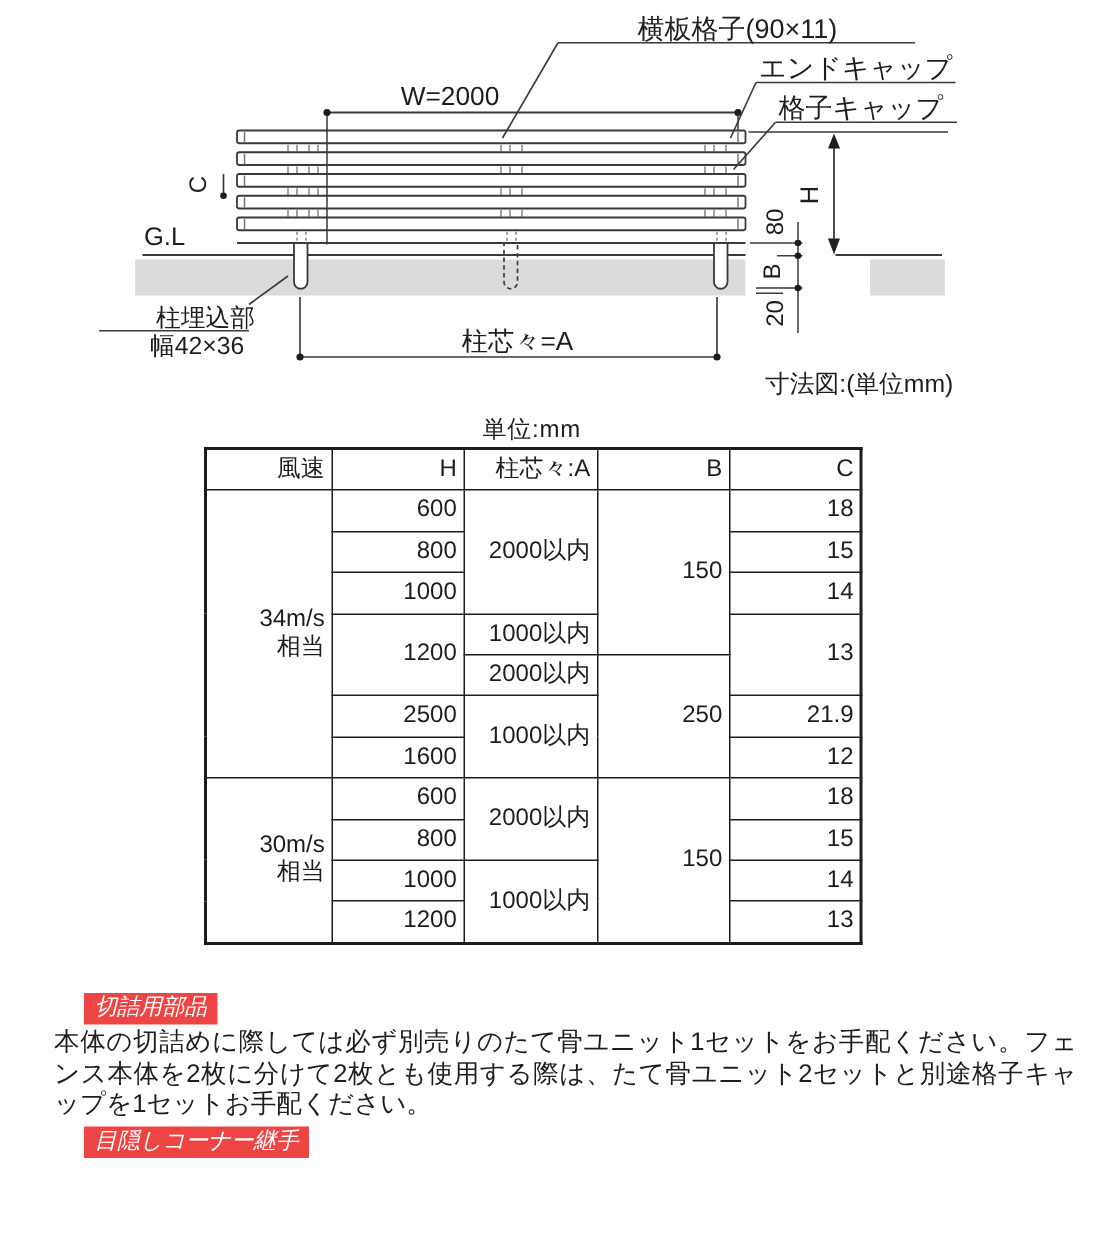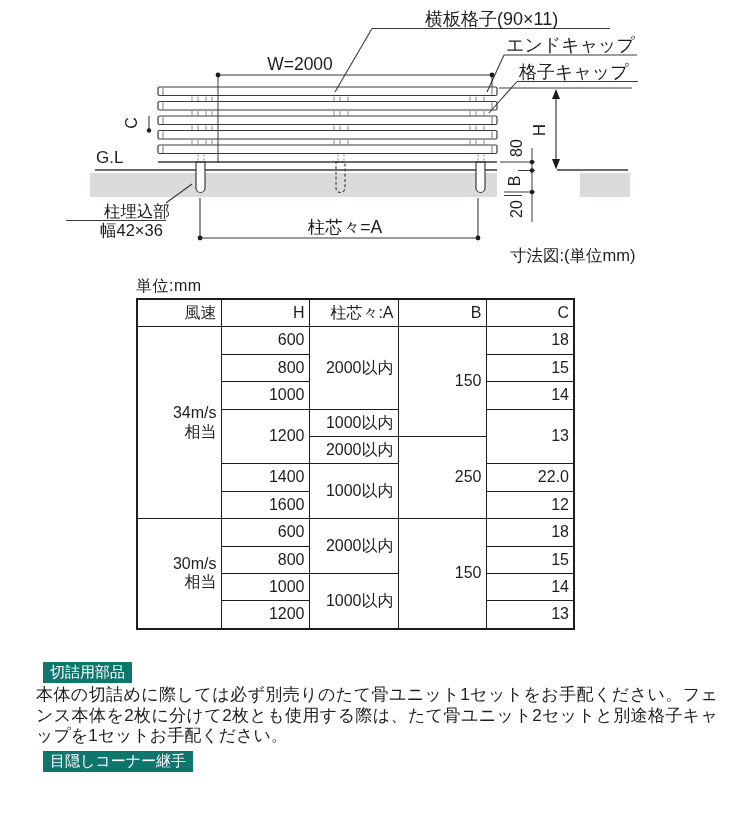--- a/index.html
+++ b/index.html
@@ -5,40 +5,40 @@
   * { margin:0; padding:0; box-sizing:border-box; }
   html,body { background:#ffffff; }
   body { font-family:"Liberation Sans","DejaVu Sans",sans-serif; color:#1d1d1d; }
   .page { position:relative; width:740px; height:830px; background:#fff; overflow:hidden; }
 
   
   .diagram { position:absolute; top:0; left:0; }
   .dia-text { font-family:"Liberation Sans","DejaVu Sans",sans-serif; fill:#1d1d1d; }
 
   
-  .unit-note { position:absolute; top:276px; left:136px; width:437px; text-align:left;
+  .unit-note { position:absolute; top:276px; left:136px; width:437px; text-align:center;
                font-size:16px; letter-spacing:.5px; }
   table.spec { position:absolute; top:298px; left:136px; border-collapse:collapse;
                table-layout:fixed; width:437px; }
   table.spec td, table.spec th { border:1.4px solid #1d1d1d; text-align:right;
                font-size:16px; font-weight:normal; height:23px; padding:4px; line-height:1.15; }
   table.spec col.c0 { width:84px; }
   table.spec col.c1 { width:88px; }
   table.spec col.c2 { width:89px; }
   table.spec col.c3 { width:88px; }
   table.spec col.c4 { width:88px; }
   table.spec { border:2px solid #1d1d1d; }
 
   
   .notes { position:absolute; top:605px; left:102px; font-size:17px; line-height:21px; }
 
   
   .sections { position:absolute; top:662px; left:36px; width:682px; }
-  .sec-title { display:inline-block; background:#0f766e; color:#fff; font-size:15px;
-               padding:2px 7px 3px 7px; line-height:16px; margin-left:7px; }
+  .sec-title { display:inline-block; background:#ef4444; color:#fff; font-size:15px;
+               padding:2px 7px 3px 7px; line-height:16px; margin-left:20px;font-style:italic; }
   .sec-body { font-size:17px; line-height:20.5px; margin-top:2px; margin-bottom:4px;
               text-align:justify; }
 </style>
 </head>
 <body>
 
 <div class="page">
 
   <svg class="diagram" width="740" height="270" viewBox="0 0 740 270">
 
@@ -247,23 +247,23 @@
     <tr>
       <td rowspan="2">1200</td>
       <td>1000以内</td>
       <td rowspan="2">13</td>
     </tr>
     <tr>
       <td>2000以内</td>
       <td rowspan="3">250</td>
     </tr>
     <tr>
-      <td>1400</td>
+      <td>2500</td>
       <td rowspan="2">1000以内</td>
-      <td>22.0</td>
+      <td>21.9</td>
     </tr>
     <tr>
       <td>1600</td>
       <td>12</td>
     </tr>
 
     <tr>
       <td rowspan="4" style="white-space:pre-line">30m/s
 相当</td>
       <td>600</td>

